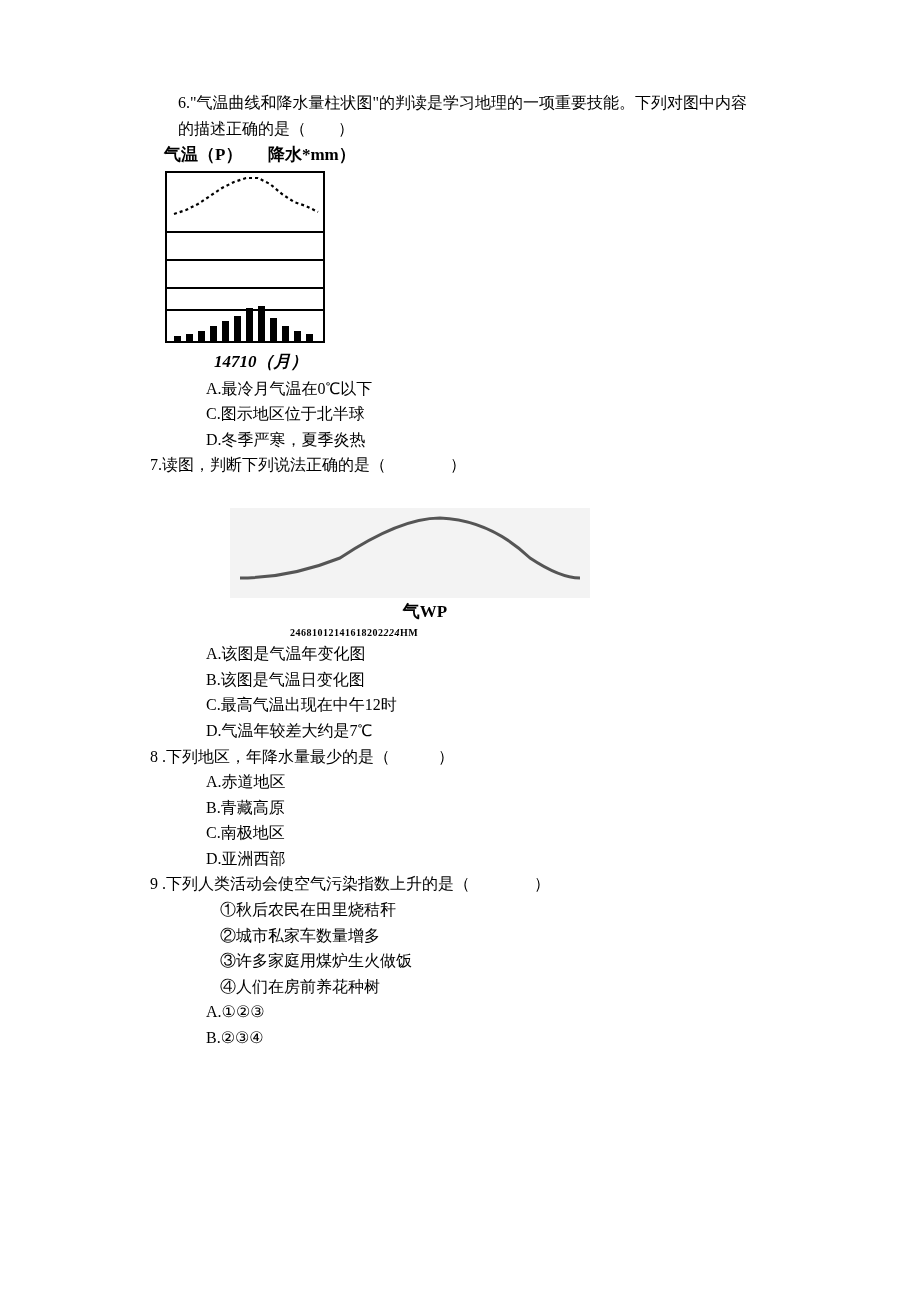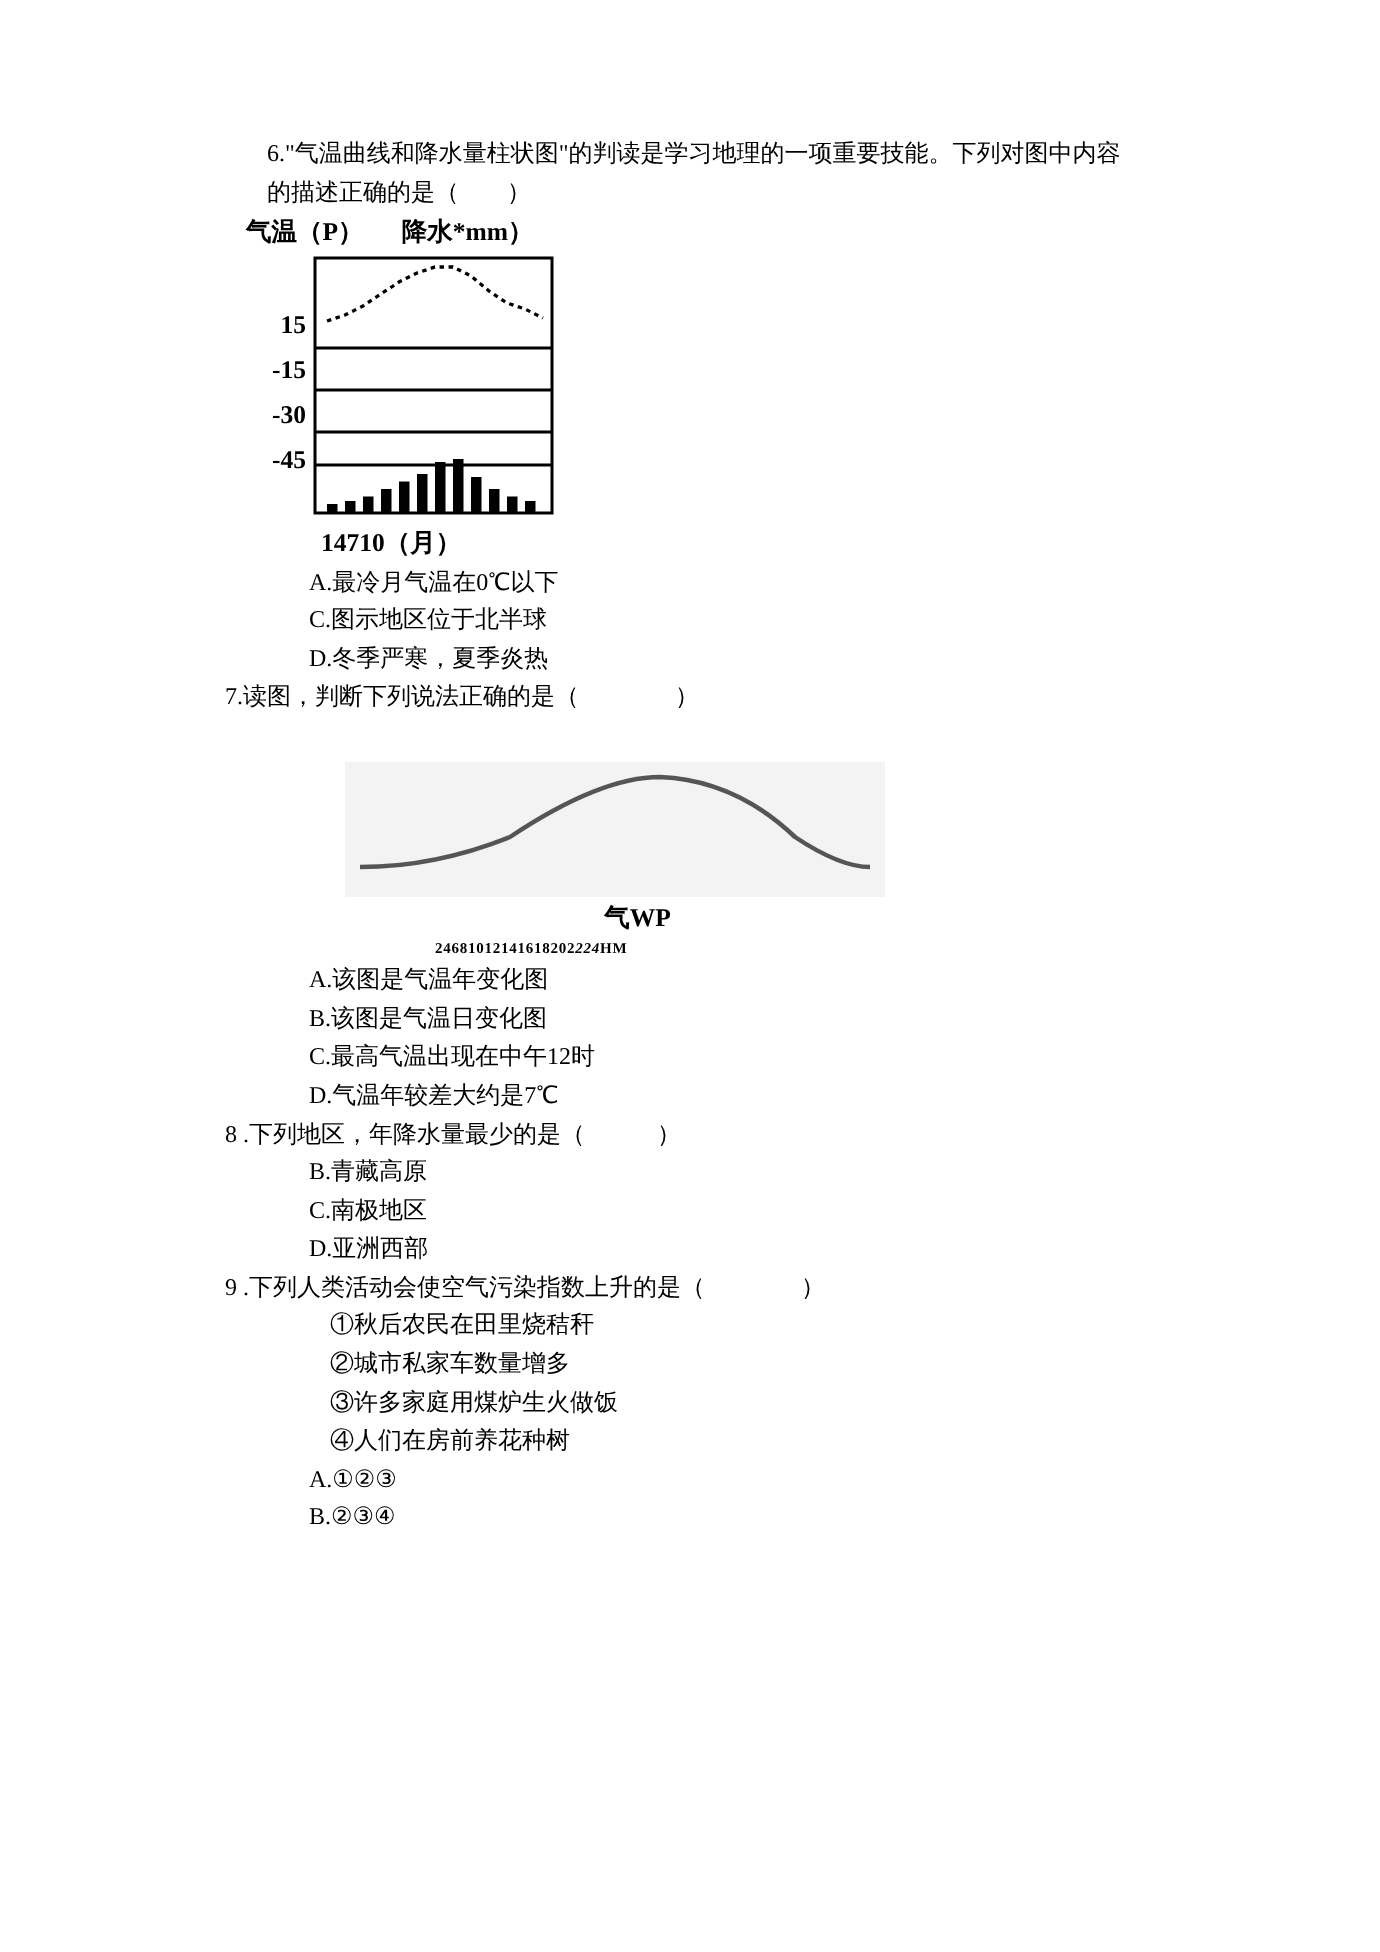--- a/index.html
+++ b/index.html
@@ -50,20 +50,21 @@
     line-height: 30px;
   }
   .chart1-svg {
     border: none;
   }
   .chart1-xlabel {
     padding-left: 54px;
     font-family: "Times New Roman", serif;
     font-weight: bold;
     font-size: 17px;
+    font-style: italic;
   }
   
   .chart2-wrap {
     margin: 30px 0 0 80px;
     width: 380px;
   }
   .chart2-svg { display: block; }
   .chart2-yaxis {
     font-family: "SimSun", serif;
     font-size: 17px;
@@ -86,26 +87,20 @@
   <p class="q-line indent-1">6."气温曲线和降水量柱状图"的判读是学习地理的一项重要技能。下列对图中内容</p>
   <p class="q-line indent-1">的描述正确的是（　　）</p>
 
   <div class="chart1-wrap">
     <div class="chart1-titles">
       <span class="bold-label">气温（P）</span>
       &nbsp;&nbsp;&nbsp;&nbsp;
       <span class="bold-label">降水*mm）</span>
     </div>
     <div class="chart1-box">
-      <div class="chart1-ylabels">
-        <div>15</div>
-        <div>-15</div>
-        <div>-30</div>
-        <div>-45</div>
-      </div>
       <svg class="chart1-svg" width="170" height="180">
 
         <rect x="6" y="4" width="158" height="170" fill="none" stroke="#000" stroke-width="2"></rect>
 
         <line x1="6" y1="64" x2="164" y2="64" stroke="#000" stroke-width="2"></line>
         <line x1="6" y1="92" x2="164" y2="92" stroke="#000" stroke-width="2"></line>
         <line x1="6" y1="120" x2="164" y2="120" stroke="#000" stroke-width="2"></line>
         <line x1="6" y1="142" x2="164" y2="142" stroke="#000" stroke-width="2"></line>
 
         <polyline points="14,46 26,42 38,36 50,28 62,20 74,14 86,10 98,10 110,16 122,26 134,34 146,38 158,44" fill="none" stroke="#000" stroke-width="2.2" stroke-dasharray="3 3"></polyline>
@@ -145,20 +140,21 @@
       <span>24681012141618202</span><span class="ital">224</span><span>HM</span>
     </div>
   </div>
 
   <p class="q-line indent-2">A.该图是气温年变化图</p>
   <p class="q-line indent-2">B.该图是气温日变化图</p>
   <p class="q-line indent-2">C.最高气温出现在中午12时</p>
   <p class="q-line indent-2">D.气温年较差大约是7℃</p>
 
   <p class="q-line">8 .下列地区，年降水量最少的是（　　　）</p>
+  <p class="q-line indent-2">A.赤道地区</p>
   <p class="q-line indent-2">B.青藏高原</p>
   <p class="q-line indent-2">C.南极地区</p>
   <p class="q-line indent-2">D.亚洲西部</p>
 
   <p class="q-line">9 .下列人类活动会使空气污染指数上升的是（　　　　）</p>
   <p class="q-line indent-3">①秋后农民在田里烧秸秆</p>
   <p class="q-line indent-3">②城市私家车数量增多</p>
   <p class="q-line indent-3">③许多家庭用煤炉生火做饭</p>
   <p class="q-line indent-3">④人们在房前养花种树</p>
   <p class="q-line indent-2">A.①②③</p>

